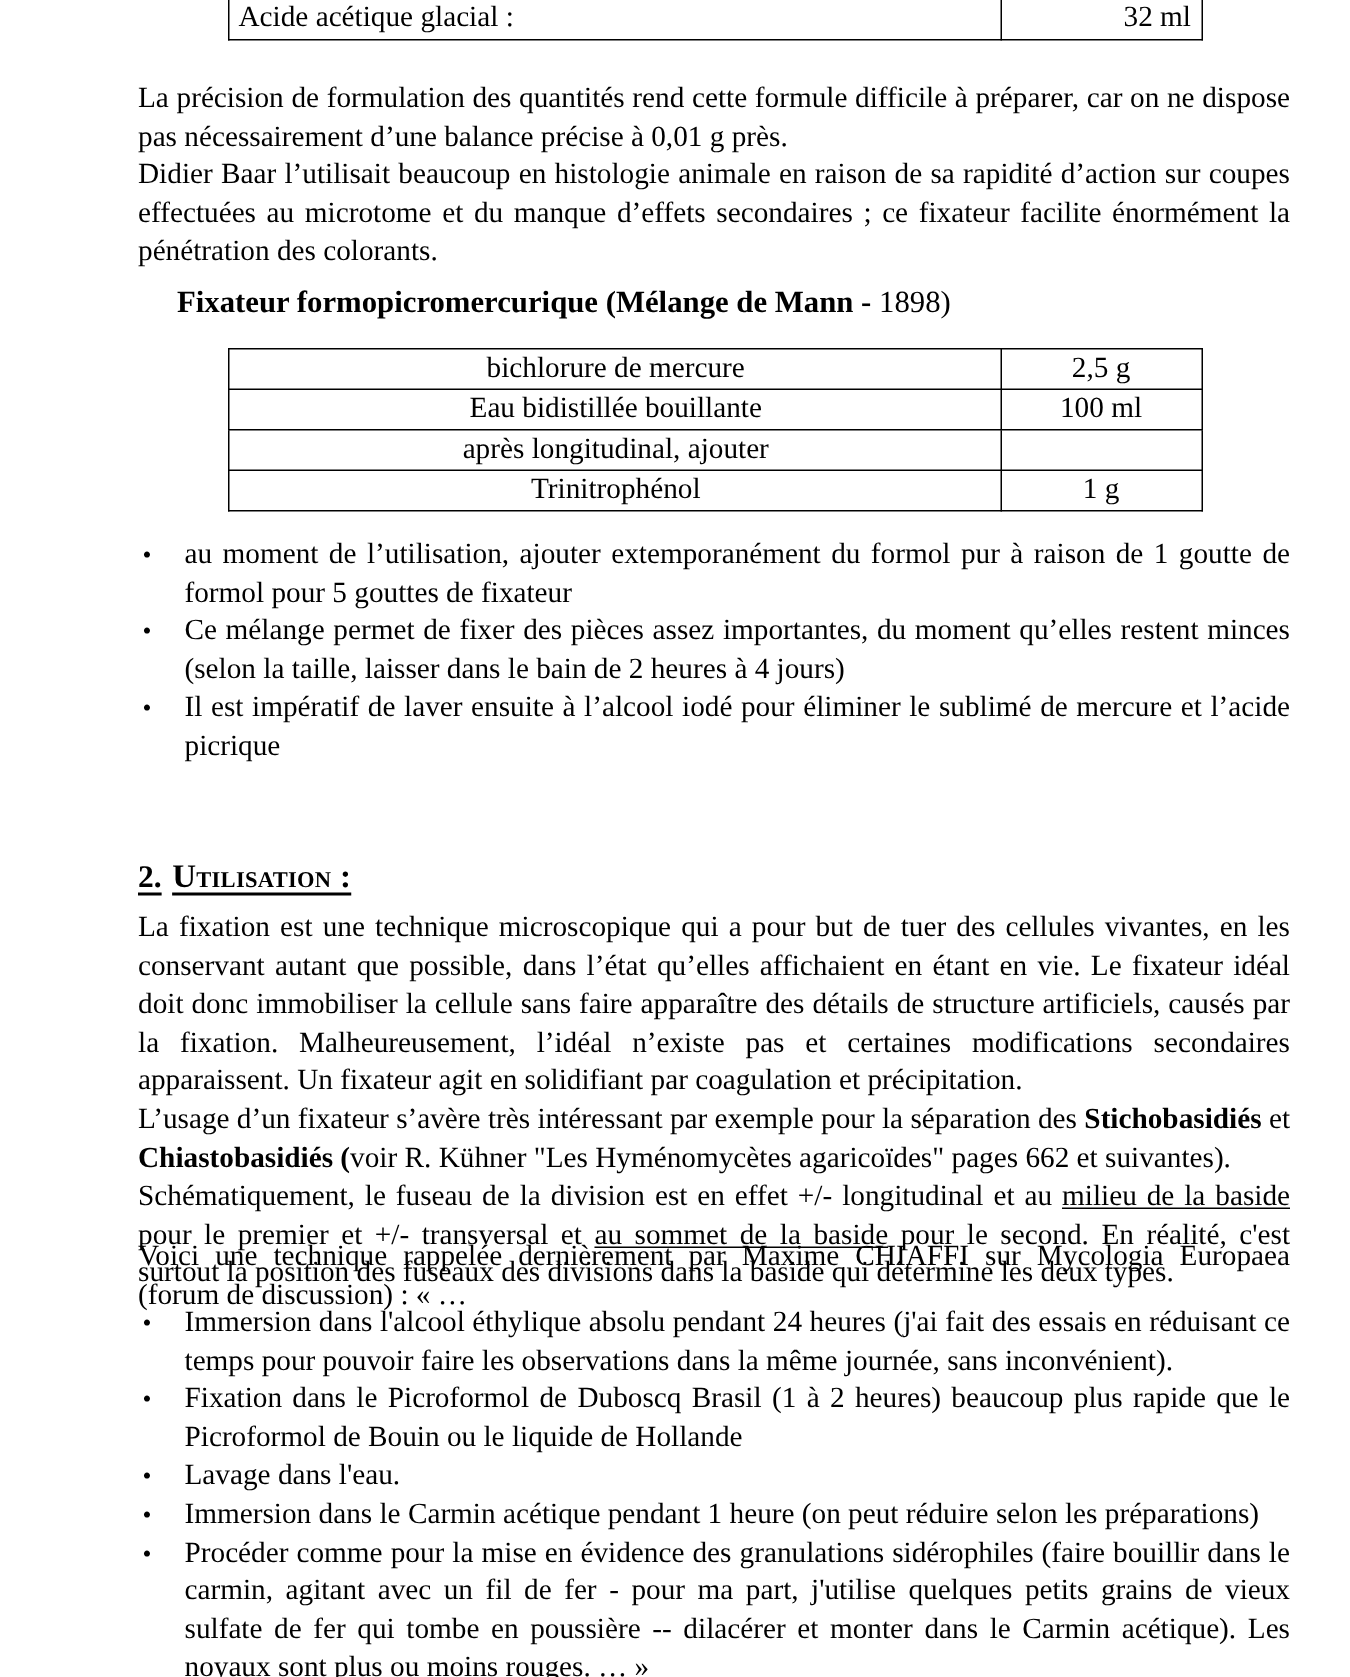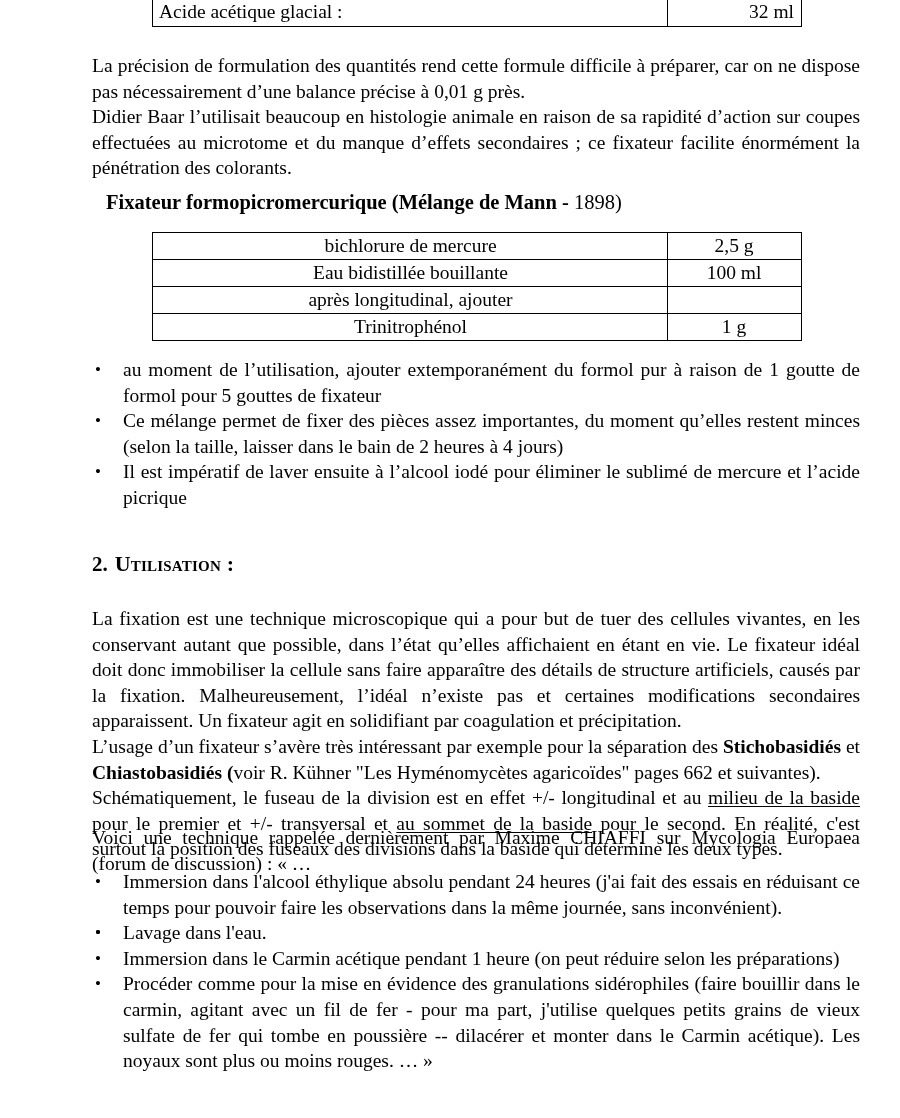--- a/index.html
+++ b/index.html
@@ -64,38 +64,39 @@
     width: 768px;
     font-size: 19.5px;
     line-height: 25.6px;
     text-align: justify;
     text-justify: inter-word;
   }
   .para.last-line-left { text-align-last: left; }
 
   .heading-recipe {
     position: absolute;
-    left: 106px;
+    left: 118px;
     top: 189px;
     font-size: 20.5px;
     font-weight: bold;
     line-height: 26px;
     white-space: nowrap;
   }
   .heading-recipe .year {
     font-weight: normal;
   }
 
   .heading-section {
     position: absolute;
     left: 92px;
-    top: 551px;
+    top: 571px;
     font-size: 21px;
     font-weight: bold;
     line-height: 26px;
+    text-decoration: underline;
     text-underline-offset: 4px;
     white-space: nowrap;
   }
   .heading-section .smallcaps {
     font-variant: small-caps;
     font-size: 22px;
     letter-spacing: 0.2px;
   }
   .heading-section .num { margin-right: 7px; }
 
@@ -201,20 +202,21 @@
 
   <div class="para last-line-left" style="top:825px;">Voici une technique rappelée dernièrement par Maxime CHIAFFI sur Mycologia Europaea (forum de discussion) : « …</div>
 
   <ul id="bullets-chiaffi" class="bullets">
     <li>
       <span class="bullet-dot">•</span>
       <span>Immersion dans l'alcool éthylique absolu pendant 24 heures (j'ai fait des essais en réduisant ce temps pour pouvoir faire les observations dans la même journée, sans inconvénient).</span>
     </li>
     <li>
       <span class="bullet-dot">•</span>
+      <span>Fixation dans le Picroformol de Duboscq Brasil (1 à 2 heures) beaucoup plus rapide que le Picroformol de Bouin ou le liquide de Hollande</span>
     </li>
     <li>
       <span class="bullet-dot">•</span>
       <span>Lavage dans l'eau.</span>
     </li>
     <li>
       <span class="bullet-dot">•</span>
       <span>Immersion dans le Carmin acétique pendant 1 heure (on peut réduire selon les préparations)</span>
     </li>
     <li>

